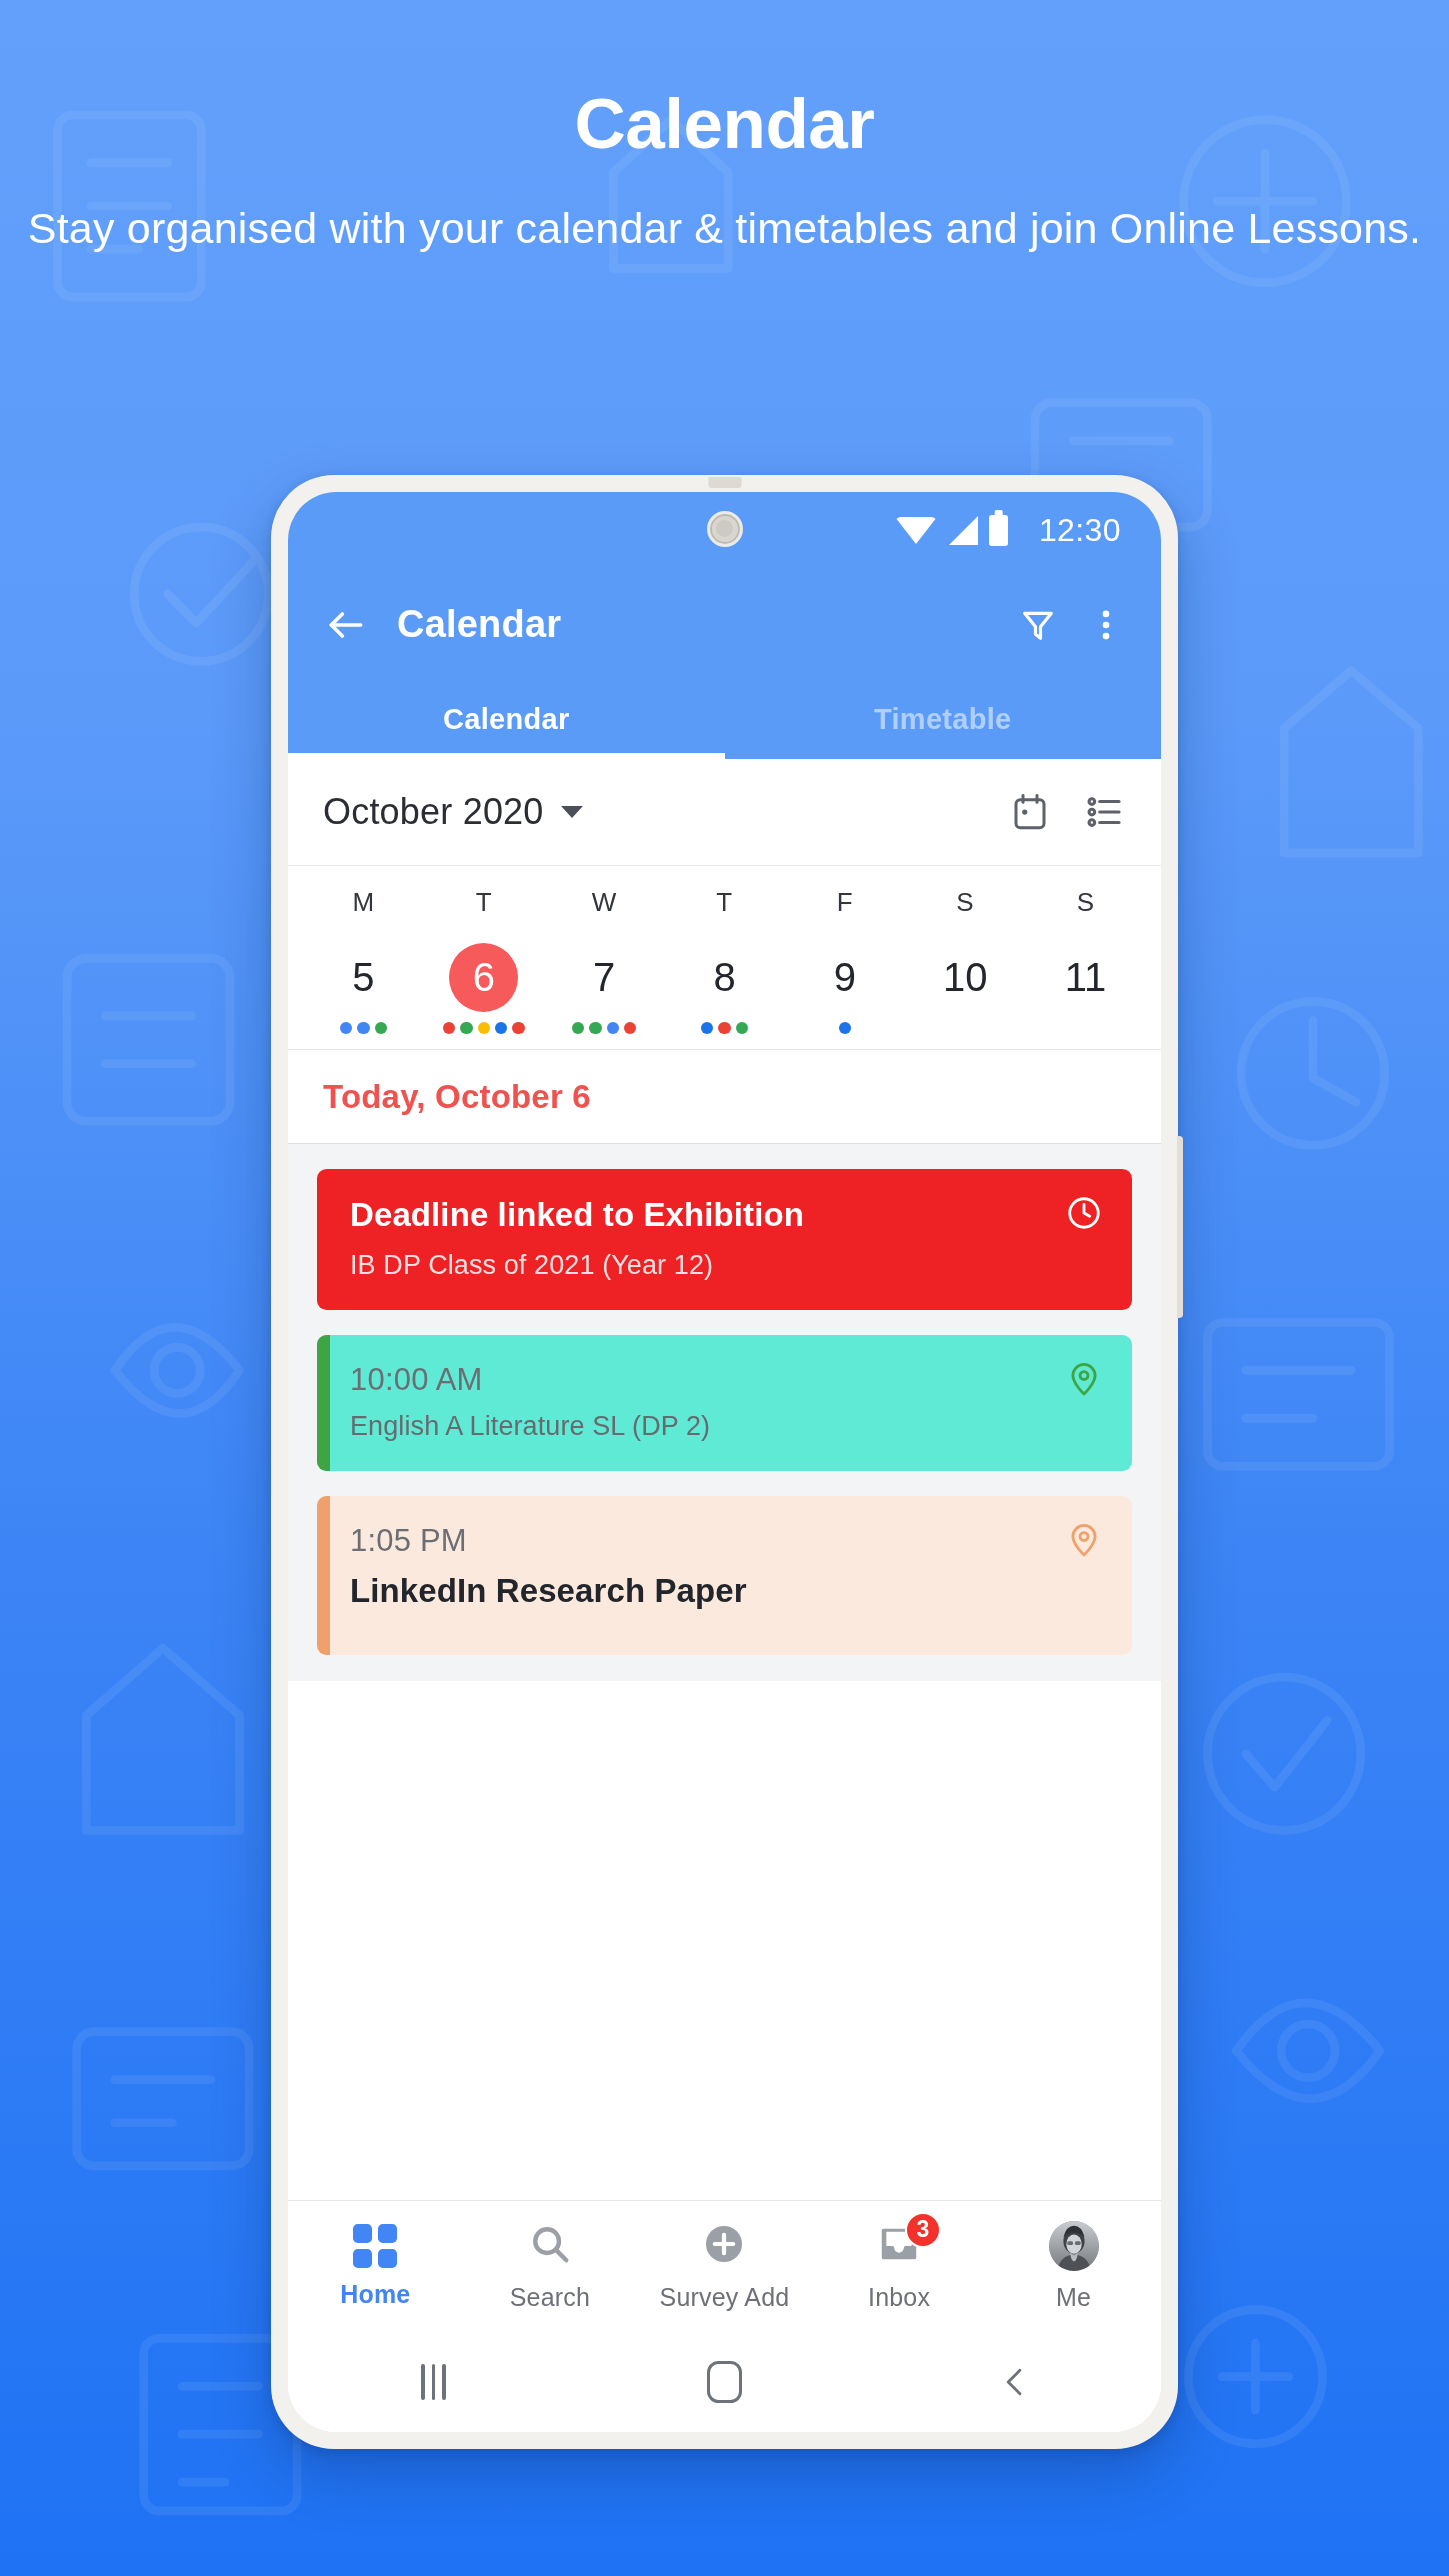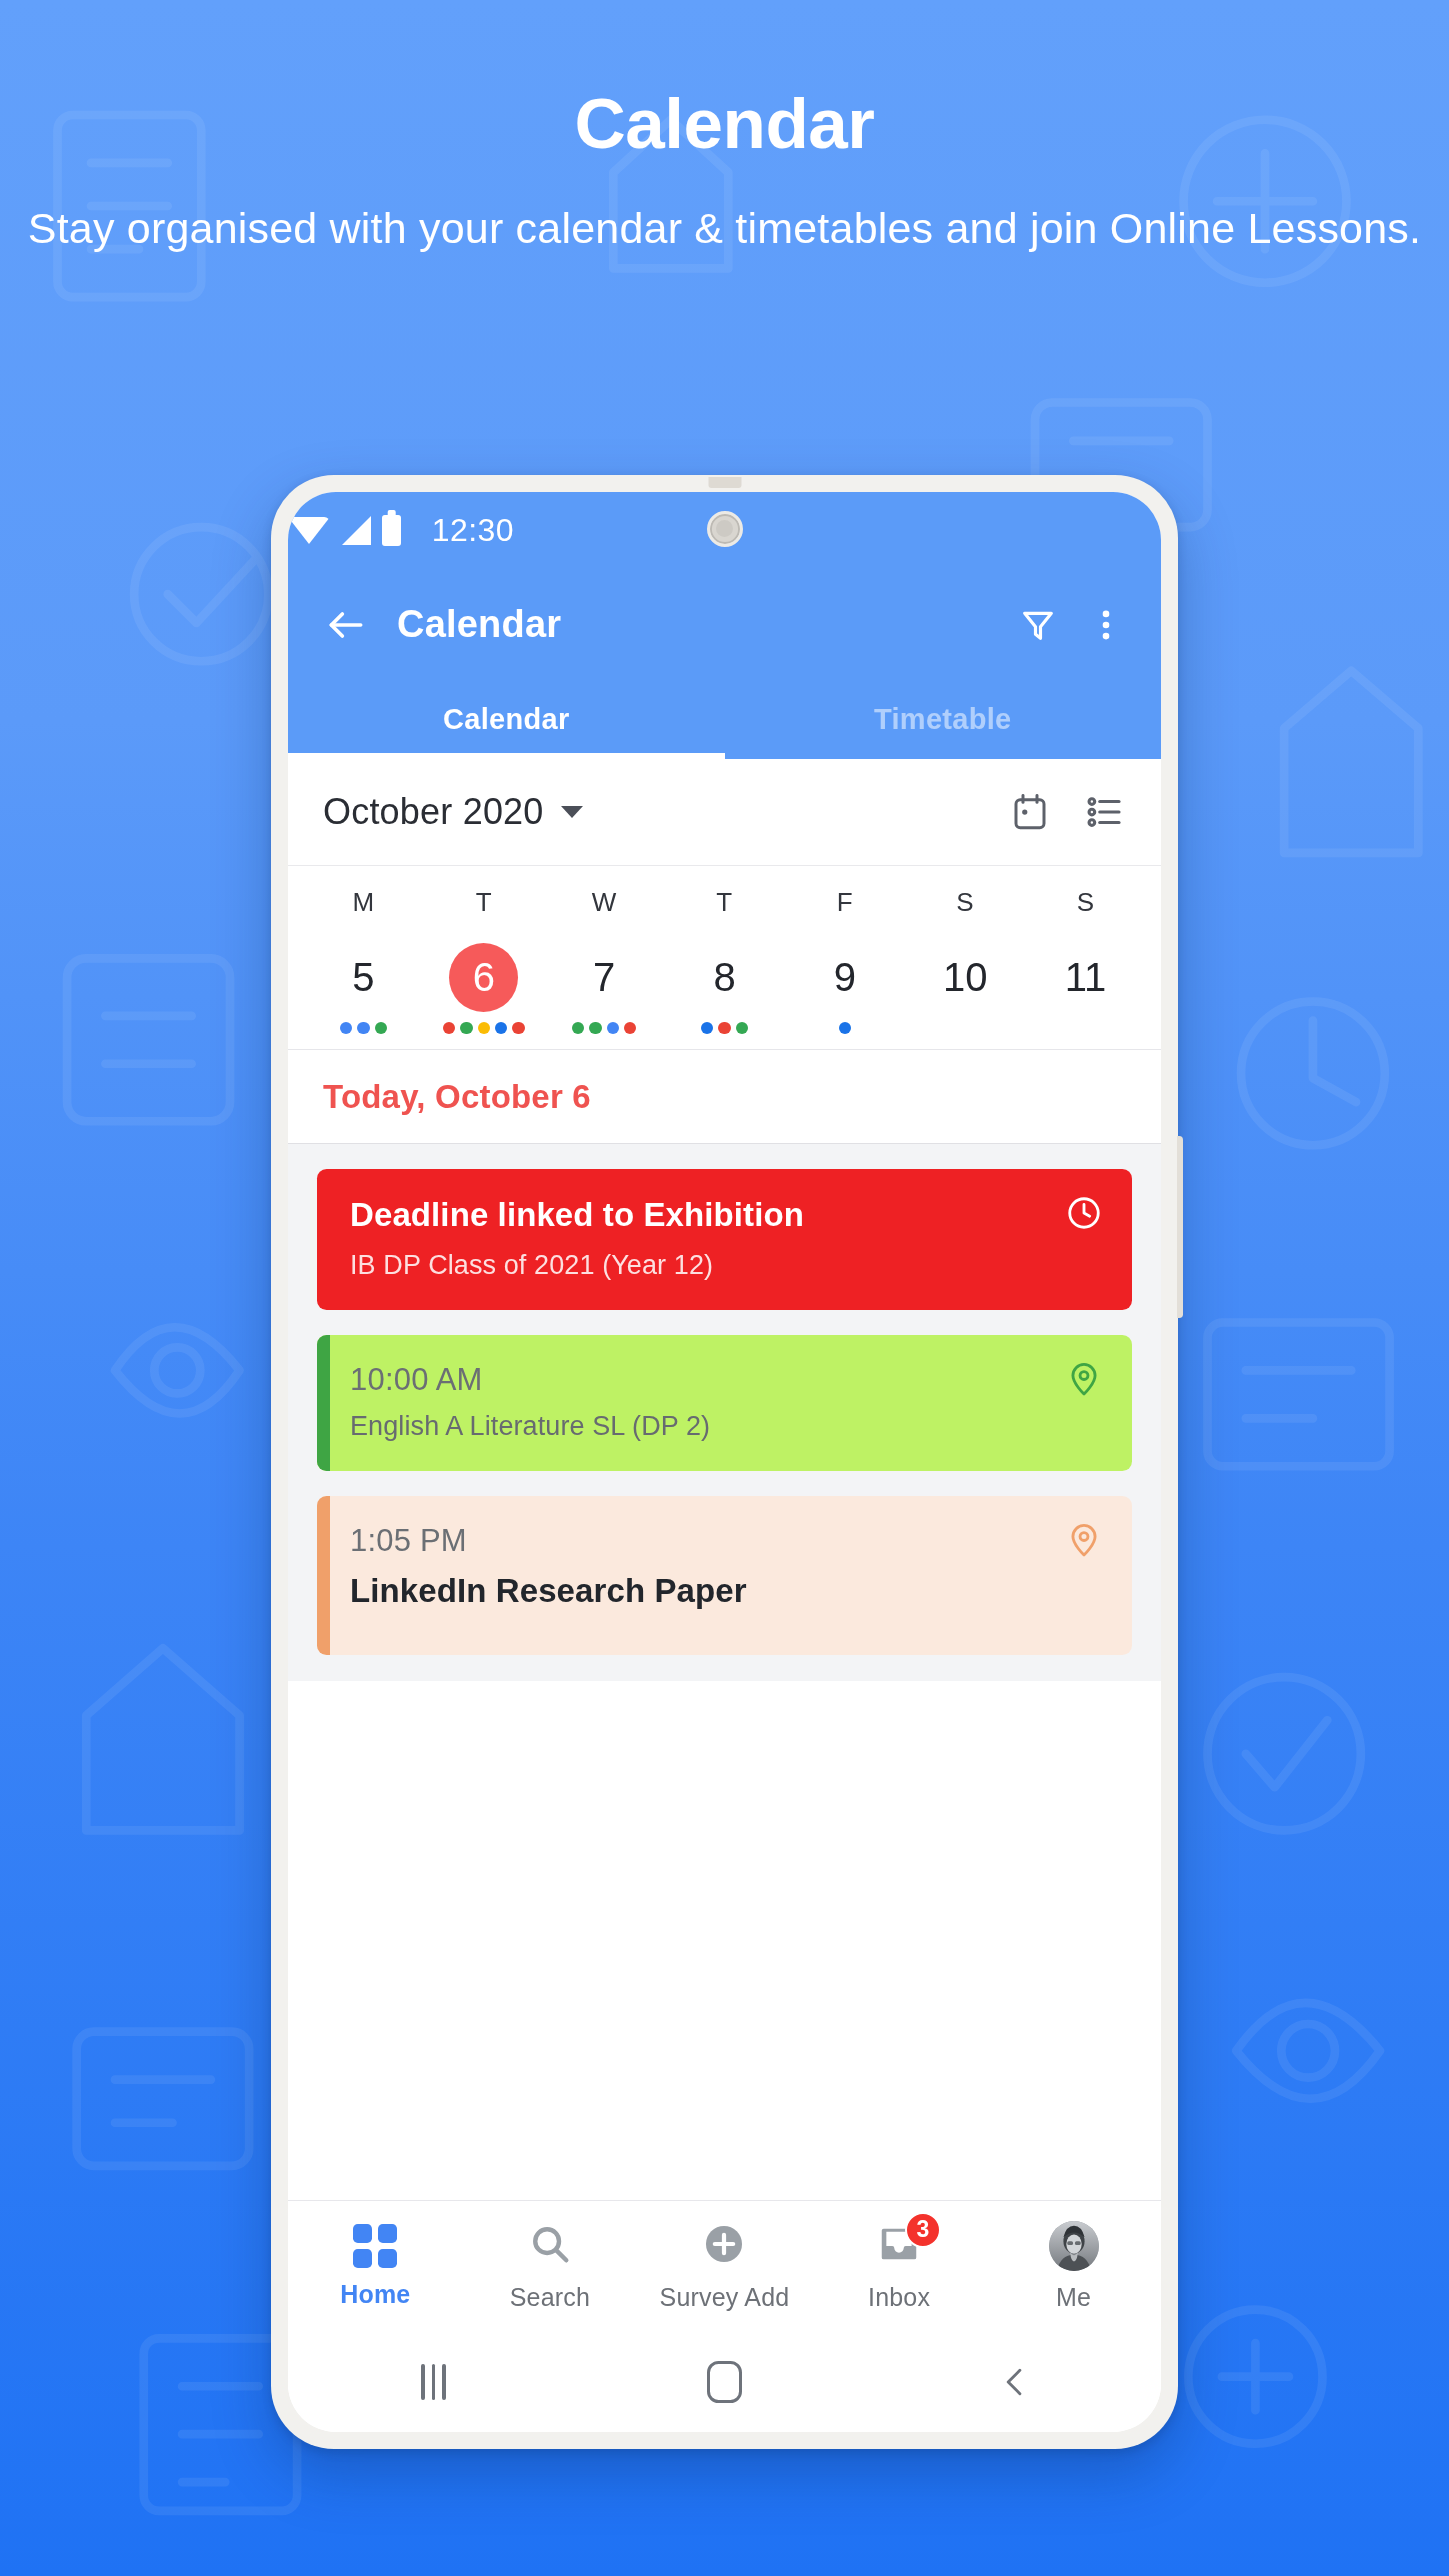--- a/index.html
+++ b/index.html
@@ -83,20 +83,21 @@
     overflow: hidden;
   }
 
   
   .statusbar {
     position: relative;
     height: 77px;
     background: #5b9bf8;
     display: flex;
     align-items: center;
+    justify-content: flex-end;
     padding: 0 40px 0 0;
     gap: 25px;
   }
   .camera {
     position: absolute;
     left: 50%; top: 19px; transform: translateX(-50%);
     width: 36px; height: 36px;
     border-radius: 50%;
     background: #d9d6d0;
     border: 3.8px solid #eceae5;
@@ -243,21 +244,21 @@
   .ev-time { font-size: 31px; margin-bottom: 13.4px; letter-spacing: 0.2px; }
   .ev-title { font-size: 33px; font-weight: bold; margin-bottom: 15.3px; letter-spacing: 0.1px; }
   .ev-sub { font-size: 27px; letter-spacing: 0.1px; }
   .ev-icon { position: absolute; right: 29px; top: 25px; }
 
   .card-red { background: #ee2124; }
   .card-red .ev-time { color: rgba(255,255,255,0.80); }
   .card-red .ev-title { color: #ffffff; }
   .card-red .ev-sub { color: rgba(255,255,255,0.86); }
 
-  .card-green { background: #bef264; }
+  .card-green { background: #5eead4; }
   .card-green .accent { background: #3fa544; }
   .card-green .ev-time { color: #6b6f74; }
   .card-green .ev-title { color: #22262c; }
   .card-green .ev-sub { color: #676b70; }
 
   .card-orange { background: #fbe9dd; }
   .card-orange .accent { background: #f0a06a; }
   .card-orange .ev-time { color: #6b6f74; }
   .card-orange .ev-title { color: #22262c; }
 

